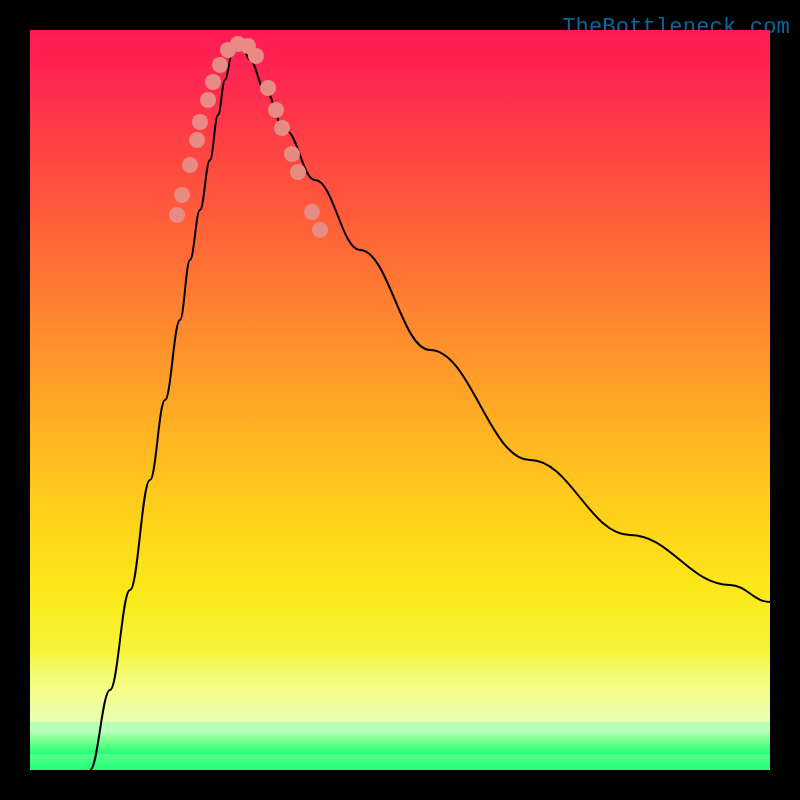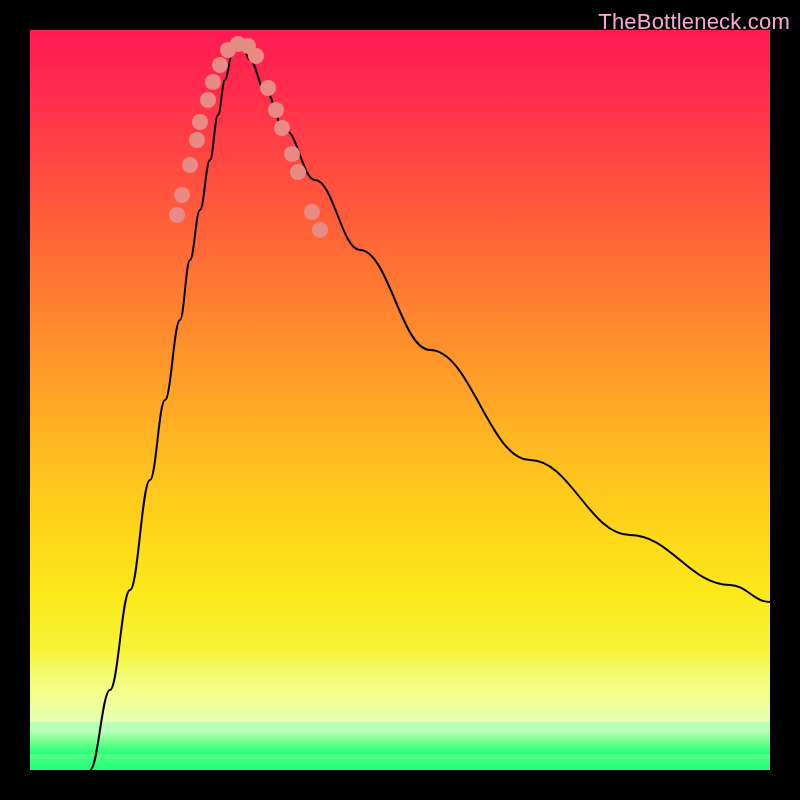--- a/index.html
+++ b/index.html
@@ -63,25 +63,25 @@
     );
   }
   svg.curves {
     position: absolute;
     inset: 0;
     width: 100%;
     height: 100%;
   }
   .watermark {
     position: absolute;
-    top: 9px;
+    top: 15px;
     right: 10px;
-    font-family: Liberation Sans, sans-serif;
+    font-family: Liberation Mono, monospace;
     font-size: 22px;
-    color: #f9a8d4;
+    color: #0369a1;
     letter-spacing: 0.2px;
     user-select: none;
   }
   .dot {
     fill: #e98b85;
     stroke: none;
   }
   .curve {
     fill: none;
     stroke: #000000;

